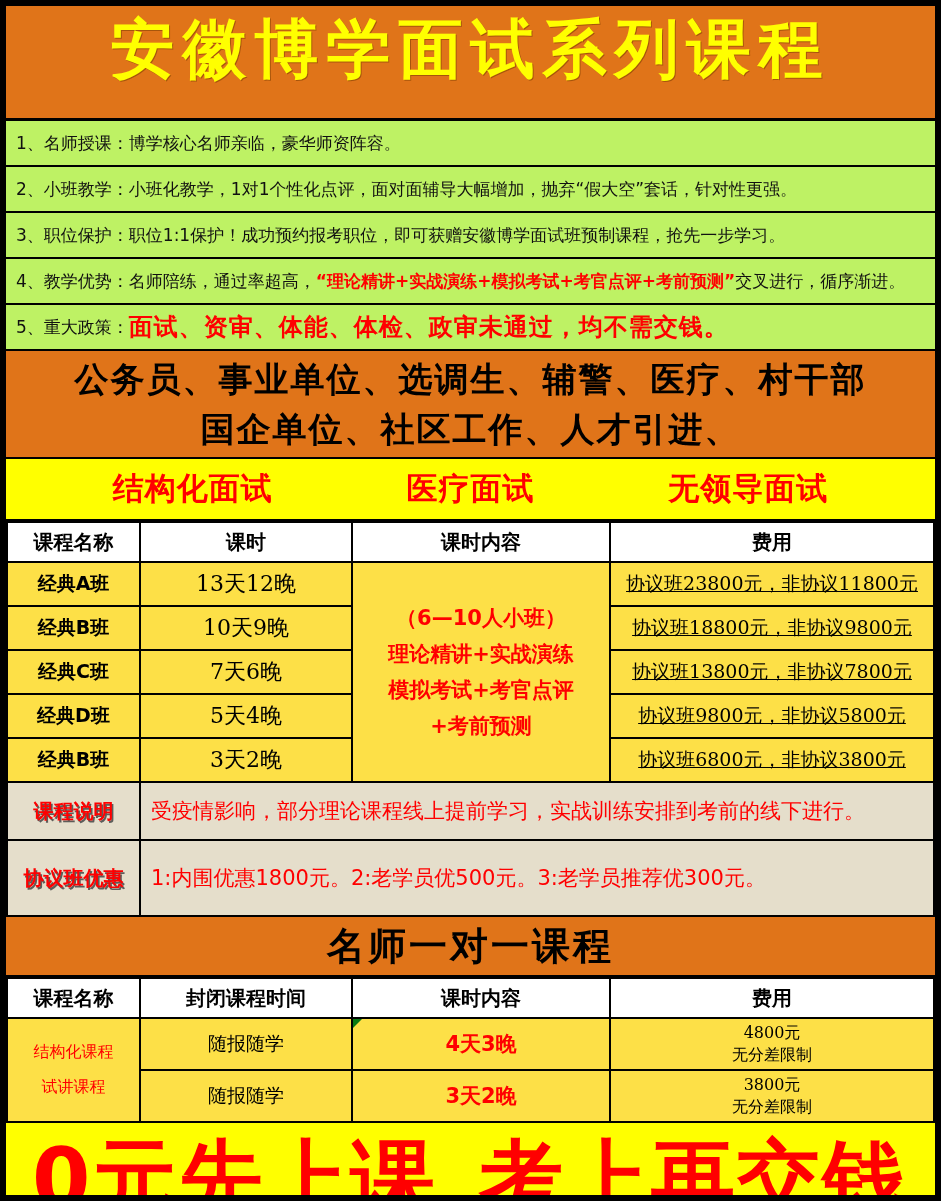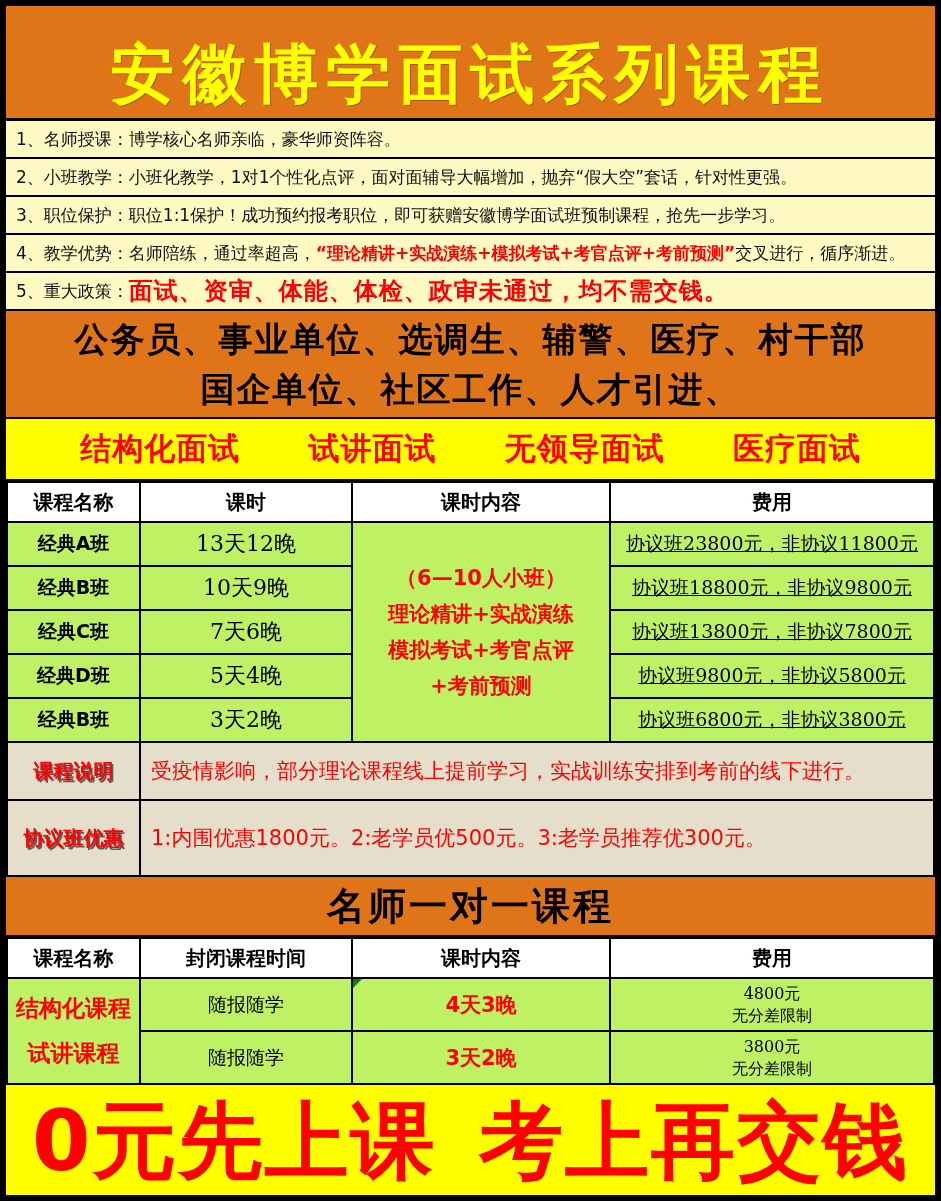--- a/index.html
+++ b/index.html
@@ -7,31 +7,31 @@
   .poster{
     width:941px;height:1201px;margin:0 auto;
     border:6px solid #000;background:#fff;
     font-family:"DejaVu Sans","Liberation Sans",sans-serif;
     display:flex;flex-direction:column;overflow:hidden;
   }
   
   .header{
     height:115px;flex:none;background:var(--orange);
     border-bottom:3px solid #000;
-    display:flex;align-items:flex-end;justify-content:center;
+    display:flex;align-items:flex-start;justify-content:center;
   }
   .header .title{
     color:#FFFF00;font-size:64px;font-weight:bold;letter-spacing:8px;
     font-family:"DejaVu Serif","Liberation Serif",serif;
     text-shadow:1px 1px 0 rgba(120,60,0,.55);white-space:nowrap;
   }
   
   .features{flex:none;}
   .feature-row{
-    height:38px;border-bottom:2px solid #000;background:#fef9c3;
+    height:46px;border-bottom:2px solid #000;background:#bef264;
     display:flex;align-items:center;padding:0 10px;
     font-size:17px;color:#111;white-space:nowrap;
   }
   .feature-row .f-red{color:#FF0000;font-weight:bold;}
   .feature-row.f5 .f-red{font-size:24px;letter-spacing:1px;}
   
   .audience{
     height:108px;flex:none;background:var(--orange);border-bottom:2px solid #000;
     display:flex;flex-direction:column;align-items:center;justify-content:center;
     color:#000;font-weight:bold;font-size:34px;line-height:50px;letter-spacing:2px;
@@ -39,39 +39,39 @@
   
   .types{
     height:62px;flex:none;background:#FFFF00;border-bottom:2px solid #000;
     display:flex;align-items:center;justify-content:space-around;padding:0 40px;
     color:#FF0000;font-weight:bold;font-size:31px;letter-spacing:1px;
   }
   
   table{border-collapse:collapse;width:100%;table-layout:fixed;}
   th,td{border:2px solid #000;text-align:center;vertical-align:middle;padding:0 4px;}
   th{font-size:20px;font-weight:bold;color:#000;background:#fff;height:40px;}
-  td{background:#bef264;}
+  td{background:#fde047;}
   .t1-name{font-weight:bold;font-size:19px;height:44px;}
   .t1-hours{font-family:"DejaVu Serif","Liberation Serif",serif;font-size:22px;}
   .t1-fee{font-family:"DejaVu Serif","Liberation Serif",serif;font-size:19px;text-decoration:underline;}
   .t1-content{color:#FF0000;font-weight:bold;font-size:21px;line-height:36px;}
   .note-row td{background:var(--beige);}
   .note-label{
     color:#FF0000;font-weight:bold;font-size:20px;height:58px;
     text-shadow:1.5px 1.5px 0 rgba(70,70,70,.85);
   }
   .note-text{color:#FF0000;font-size:21px;text-align:left;padding-left:10px;}
   tr.note2 .note-label{height:76px;margin-top:42px;}
   
   .banner-1on1{
     height:60px;flex:none;background:var(--orange);border-bottom:2px solid #000;
     display:flex;align-items:center;justify-content:center;
     color:#000;font-weight:bold;font-size:38px;letter-spacing:3px;
   }
-  .t2-names{color:#FF0000;font-weight:bold;font-size:23px;}
+  .t2-names{color:#FF0000;font-weight:normal;font-size:16px;}
   .t2-names .nm{display:block;margin:14px 0;}
   .t2-sched{font-family:"DejaVu Serif","Liberation Serif",serif;font-size:19px;height:52px;}
   .t2-hours{color:#FF0000;font-weight:bold;font-size:21px;position:relative;}
   .t2-fee{font-family:"DejaVu Serif","Liberation Serif",serif;font-size:16px;line-height:22px;}
   .corner-marker{
     position:absolute;top:0;left:0;width:0;height:0;
     border-top:9px solid #0a7a12;border-right:9px solid transparent;
   }
   
   .footer{
@@ -118,23 +118,22 @@
       </div>
   </div>
 
   <div class="audience">
     <div>公务员、事业单位、选调生、辅警、医疗、村干部</div>
     <div>国企单位、社区工作、人才引进、</div>
   </div>
 
   <div class="types">
     <span>结构化面试</span>
-    <span>试讲面试</span>
+    <span>医疗面试</span>
     <span>无领导面试</span>
-    <span>医疗面试</span>
   </div>
 
   <table>
     <colgroup>
         <col style="width:133px">
         <col style="width:212px">
         <col style="width:258px">
         <col>
       </colgroup>
     <thead>

